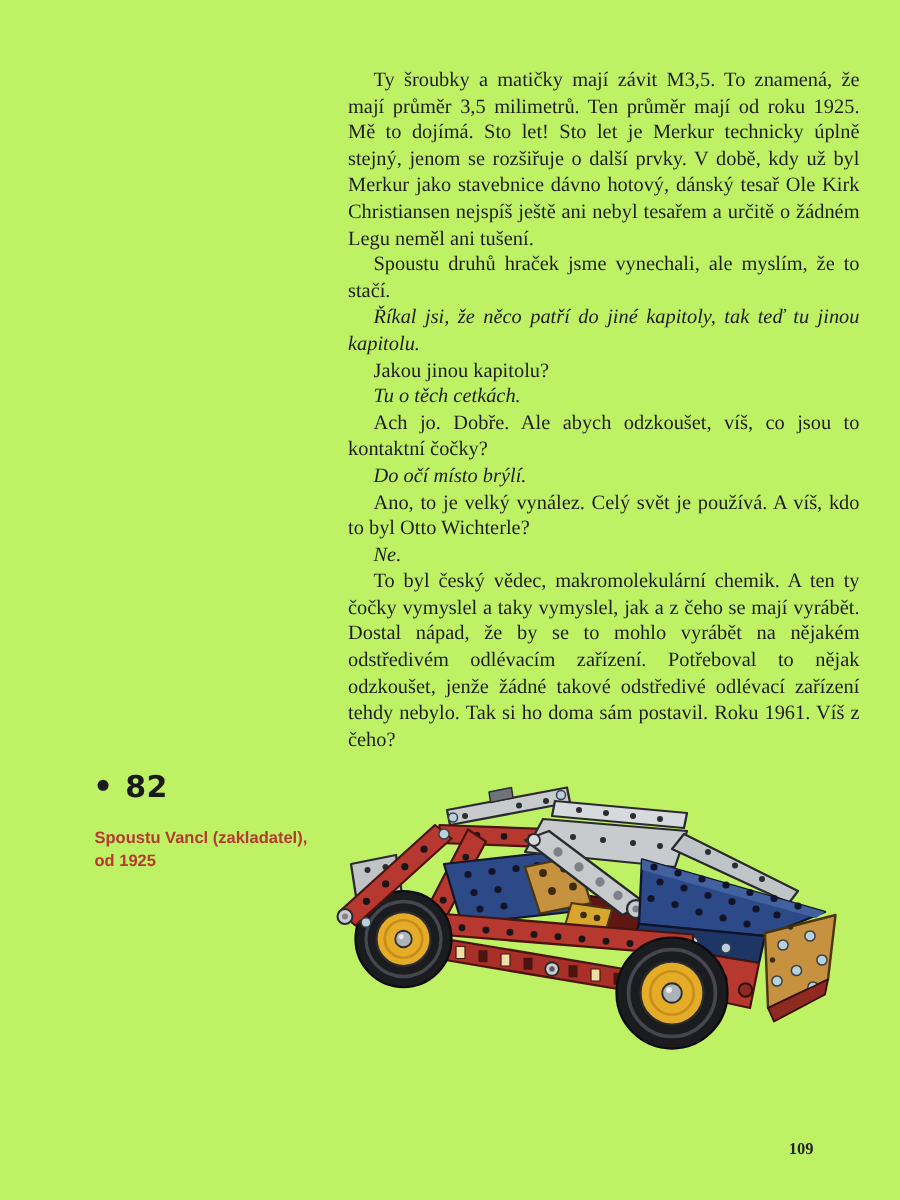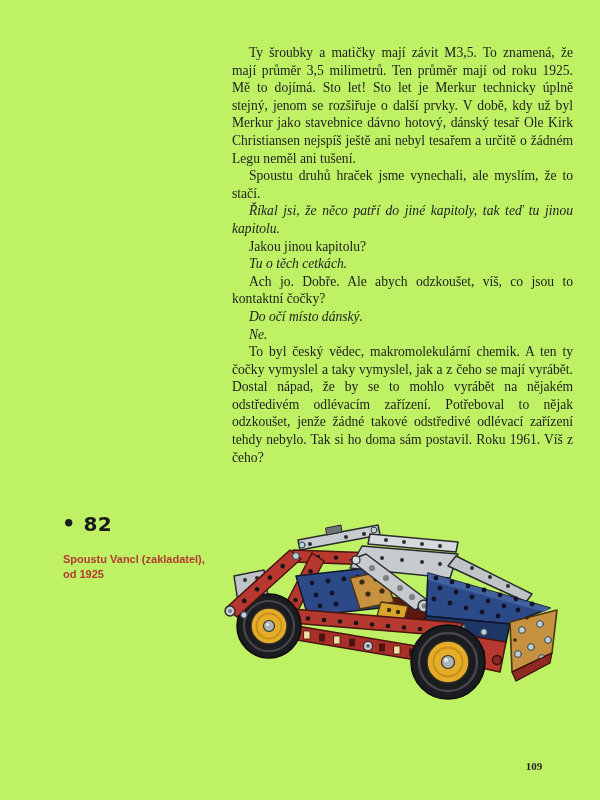--- a/index.html
+++ b/index.html
@@ -25,21 +25,22 @@
 
 <div class="page">
 
   <main class="text-block">
     <p>Ty šroubky a matičky mají závit M3,5. To znamená, že mají průměr 3,5 milimetrů. Ten průměr mají od roku 1925. Mě to dojímá. Sto let! Sto let je Merkur technicky úplně stejný, jenom se rozšiřuje o další prvky. V době, kdy už byl Merkur jako stavebnice dávno hotový, dánský tesař Ole Kirk Christiansen nejspíš ještě ani nebyl tesařem a určitě o žádném Legu neměl ani tušení.</p>
     <p>Spoustu druhů hraček jsme vynechali, ale myslím, že to stačí.</p>
     <p class="em">Říkal jsi, že něco patří do jiné kapitoly, tak teď tu jinou kapitolu.</p>
     <p>Jakou jinou kapitolu?</p>
     <p class="em">Tu o těch cetkách.</p>
     <p>Ach jo. Dobře. Ale abych odzkoušet, víš, co jsou to kontaktní čočky?</p>
-    <p class="em">Do očí místo dánský.</p>
+    <p class="em">Do očí místo brýlí.</p>
+    <p>Ano, to je velký vynález. Celý svět je používá. A víš, kdo to byl Otto Wichterle?</p>
     <p class="em">Ne.</p>
     <p>To byl český vědec, makromolekulární chemik. A ten ty čočky vymyslel a taky vymyslel, jak a z čeho se mají vyrábět. Dostal nápad, že by se to mohlo vyrábět na nějakém odstředivém odlévacím zařízení. Potřeboval to nějak odzkoušet, jenže žádné takové odstředivé odlévací zařízení tehdy nebylo. Tak si ho doma sám postavil. Roku 1961. Víš z čeho?</p>
   </main>
 
   <div class="figure-marker">
     <span class="bullet">•</span>
     <span class="num">82</span>
   </div>
 
   <div class="caption">

